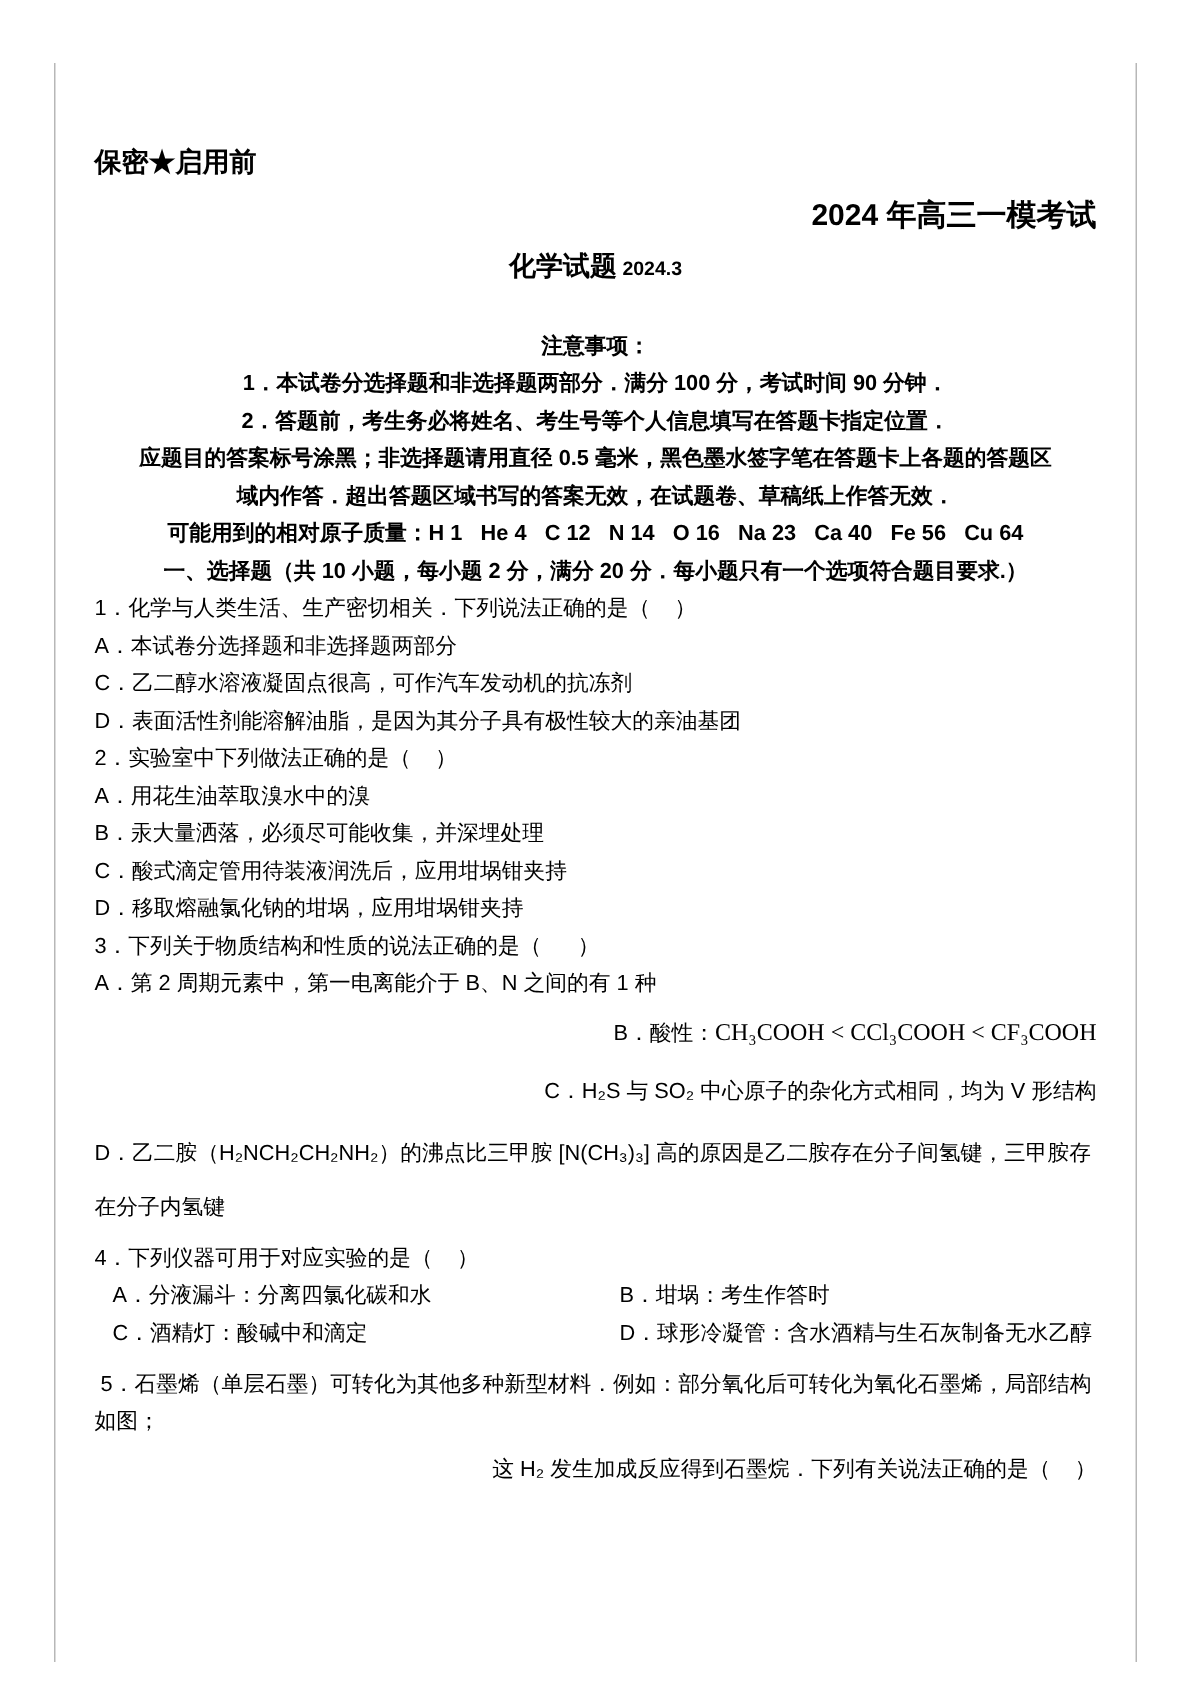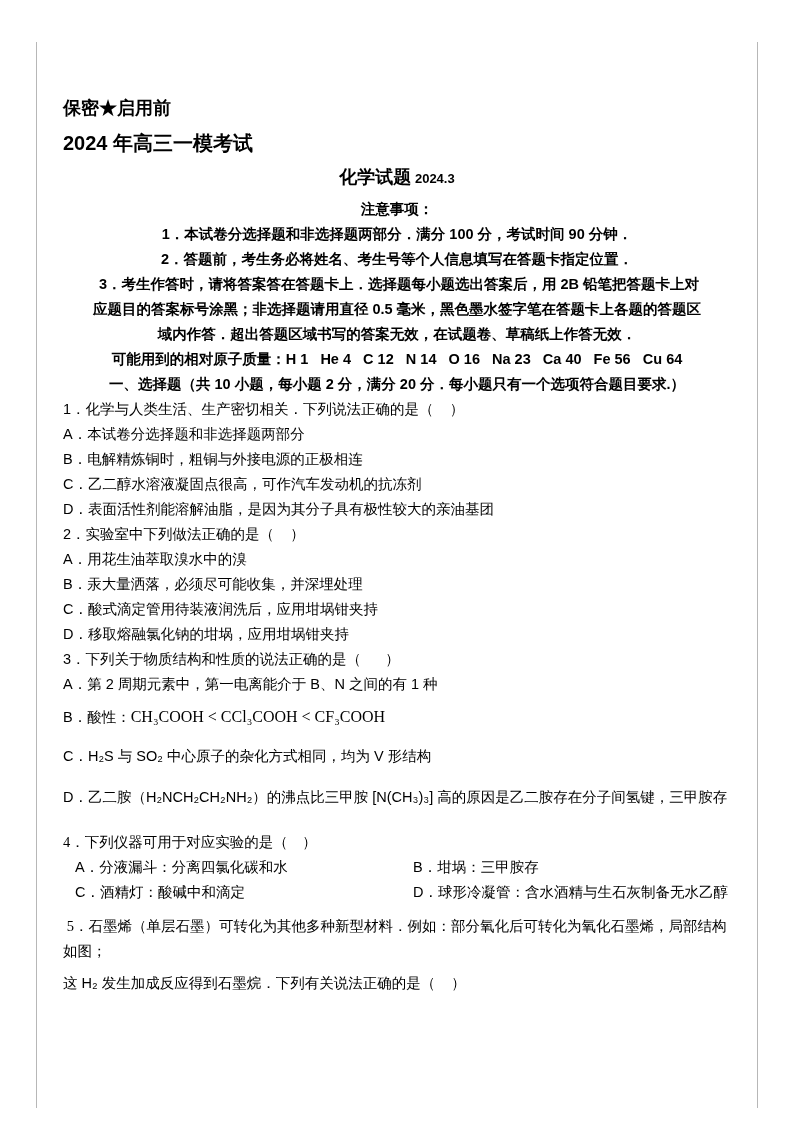--- a/index.html
+++ b/index.html
@@ -9,77 +9,76 @@
     color:#000000;
     font-family:"Liberation Sans", sans-serif;
     position:relative;
     overflow:hidden;
   }
   .vline { position:absolute; top:42px; height:1066px; width:1px; background:#b7b7b7; }
   .vline.left  { left:36px; }
   .vline.right { left:757px; }
   .page { position:absolute; left:63px; top:96px; width:668px; }
   .security { font-size:18px; font-weight:bold; }
-  .title { text-align:left; font-size:20px; font-weight:bold; margin-top:10px; }
-  .subtitle { text-align:center; font-size:18px; font-weight:bold; margin-top:8px; margin-bottom:8px; }
+  .title { text-align:right; font-size:20px; font-weight:bold; margin-top:10px; }
+  .subtitle { text-align:center; font-size:18px; font-weight:bold; margin-top:8px; margin-bottom:30px; }
   .subtitle .date { font-size:13px; }
   .line { font-size:14.5px; line-height:25px; white-space:pre-wrap; }
   .bold { font-weight:bold;text-align:center; }
   .serif { font-family:"Liberation Serif", serif; font-size:16px; }
-  .tall   { padding:7px 0; }
+  .tall   { padding:7px 0;text-align:right; }
   .taller { padding:9px 0 11px; }
-  .gap-top { margin-top:9px;font-family:Liberation Serif, serif; }
+  .gap-top { margin-top:9px; }
   .two-col { display:grid; grid-template-columns:338px 1fr;margin-left:12px; }
 </style>
 </head>
 <body>
 
 <div class="vline left"></div>
 <div class="vline right"></div>
 
 <div class="page">
 
   <div class="security">保密★启用前</div>
 
   <div class="title">2024 年高三一模考试</div>
 
   <div class="subtitle"><span>化学试题</span><span class="date"> 2024.3</span></div>
 
   <div class="line bold">注意事项：</div>
   <div class="line bold">1．本试卷分选择题和非选择题两部分．满分 100 分，考试时间 90 分钟．</div>
   <div class="line bold">2．答题前，考生务必将姓名、考生号等个人信息填写在答题卡指定位置．</div>
-  <div class="line bold"> 3．考生作答时，请将答案答在答题卡上．选择题每小题选出答案后，用 2B 铅笔把答题卡上对</div>
   <div class="line bold">应题目的答案标号涂黑；非选择题请用直径 0.5 毫米，黑色墨水签字笔在答题卡上各题的答题区</div>
   <div class="line bold">域内作答．超出答题区域书写的答案无效，在试题卷、草稿纸上作答无效．</div>
   <div class="line bold">可能用到的相对原子质量：H 1   He 4   C 12   N 14   O 16   Na 23   Ca 40   Fe 56   Cu 64</div>
 
   <div class="line bold">一、选择题（共 10 小题，每小题 2 分，满分 20 分．每小题只有一个选项符合题目要求.）</div>
 
   <div class="line">1．化学与人类生活、生产密切相关．下列说法正确的是（    ）</div>
   <div class="line">A．本试卷分选择题和非选择题两部分</div>
-  <div class="line">B．电解精炼铜时，粗铜与外接电源的正极相连</div>
   <div class="line">C．乙二醇水溶液凝固点很高，可作汽车发动机的抗冻剂</div>
   <div class="line">D．表面活性剂能溶解油脂，是因为其分子具有极性较大的亲油基团</div>
 
   <div class="line">2．实验室中下列做法正确的是（    ）</div>
   <div class="line">A．用花生油萃取溴水中的溴</div>
   <div class="line">B．汞大量洒落，必须尽可能收集，并深埋处理</div>
   <div class="line">C．酸式滴定管用待装液润洗后，应用坩埚钳夹持</div>
   <div class="line">D．移取熔融氯化钠的坩埚，应用坩埚钳夹持</div>
 
   <div class="line">3．下列关于物质结构和性质的说法正确的是（      ）</div>
   <div class="line">A．第 2 周期元素中，第一电离能介于 B、N 之间的有 1 种</div>
   <div class="line tall"><span>B．酸性：</span><span class="serif">CH₃COOH &lt; CCl₃COOH &lt; CF₃COOH</span></div>
   <div class="line tall">C．H₂S 与 SO₂ 中心原子的杂化方式相同，均为 V 形结构</div>
   <div class="line taller">D．乙二胺（H₂NCH₂CH₂NH₂）的沸点比三甲胺 [N(CH₃)₃] 高的原因是乙二胺存在分子间氢键，三甲胺存</div>
+  <div class="line">在分子内氢键</div>
 
   <div class="line gap-top">4．下列仪器可用于对应实验的是（    ）</div>
   <div class="two-col">
     <div class="line">A．分液漏斗：分离四氯化碳和水</div>
-    <div class="line">B．坩埚：三甲胺存</div>
+    <div class="line">B．坩埚：考生作答时</div>
   </div>
   <div class="two-col">
     <div class="line">C．酒精灯：酸碱中和滴定</div>
     <div class="line">D．球形冷凝管：含水酒精与生石灰制备无水乙醇</div>
   </div>
 
   <div class="line gap-top"> 5．石墨烯（单层石墨）可转化为其他多种新型材料．例如：部分氧化后可转化为氧化石墨烯，局部结构如图；</div>
   <div class="line tall">这 H₂ 发生加成反应得到石墨烷．下列有关说法正确的是（    ）</div>
 
 </div>

